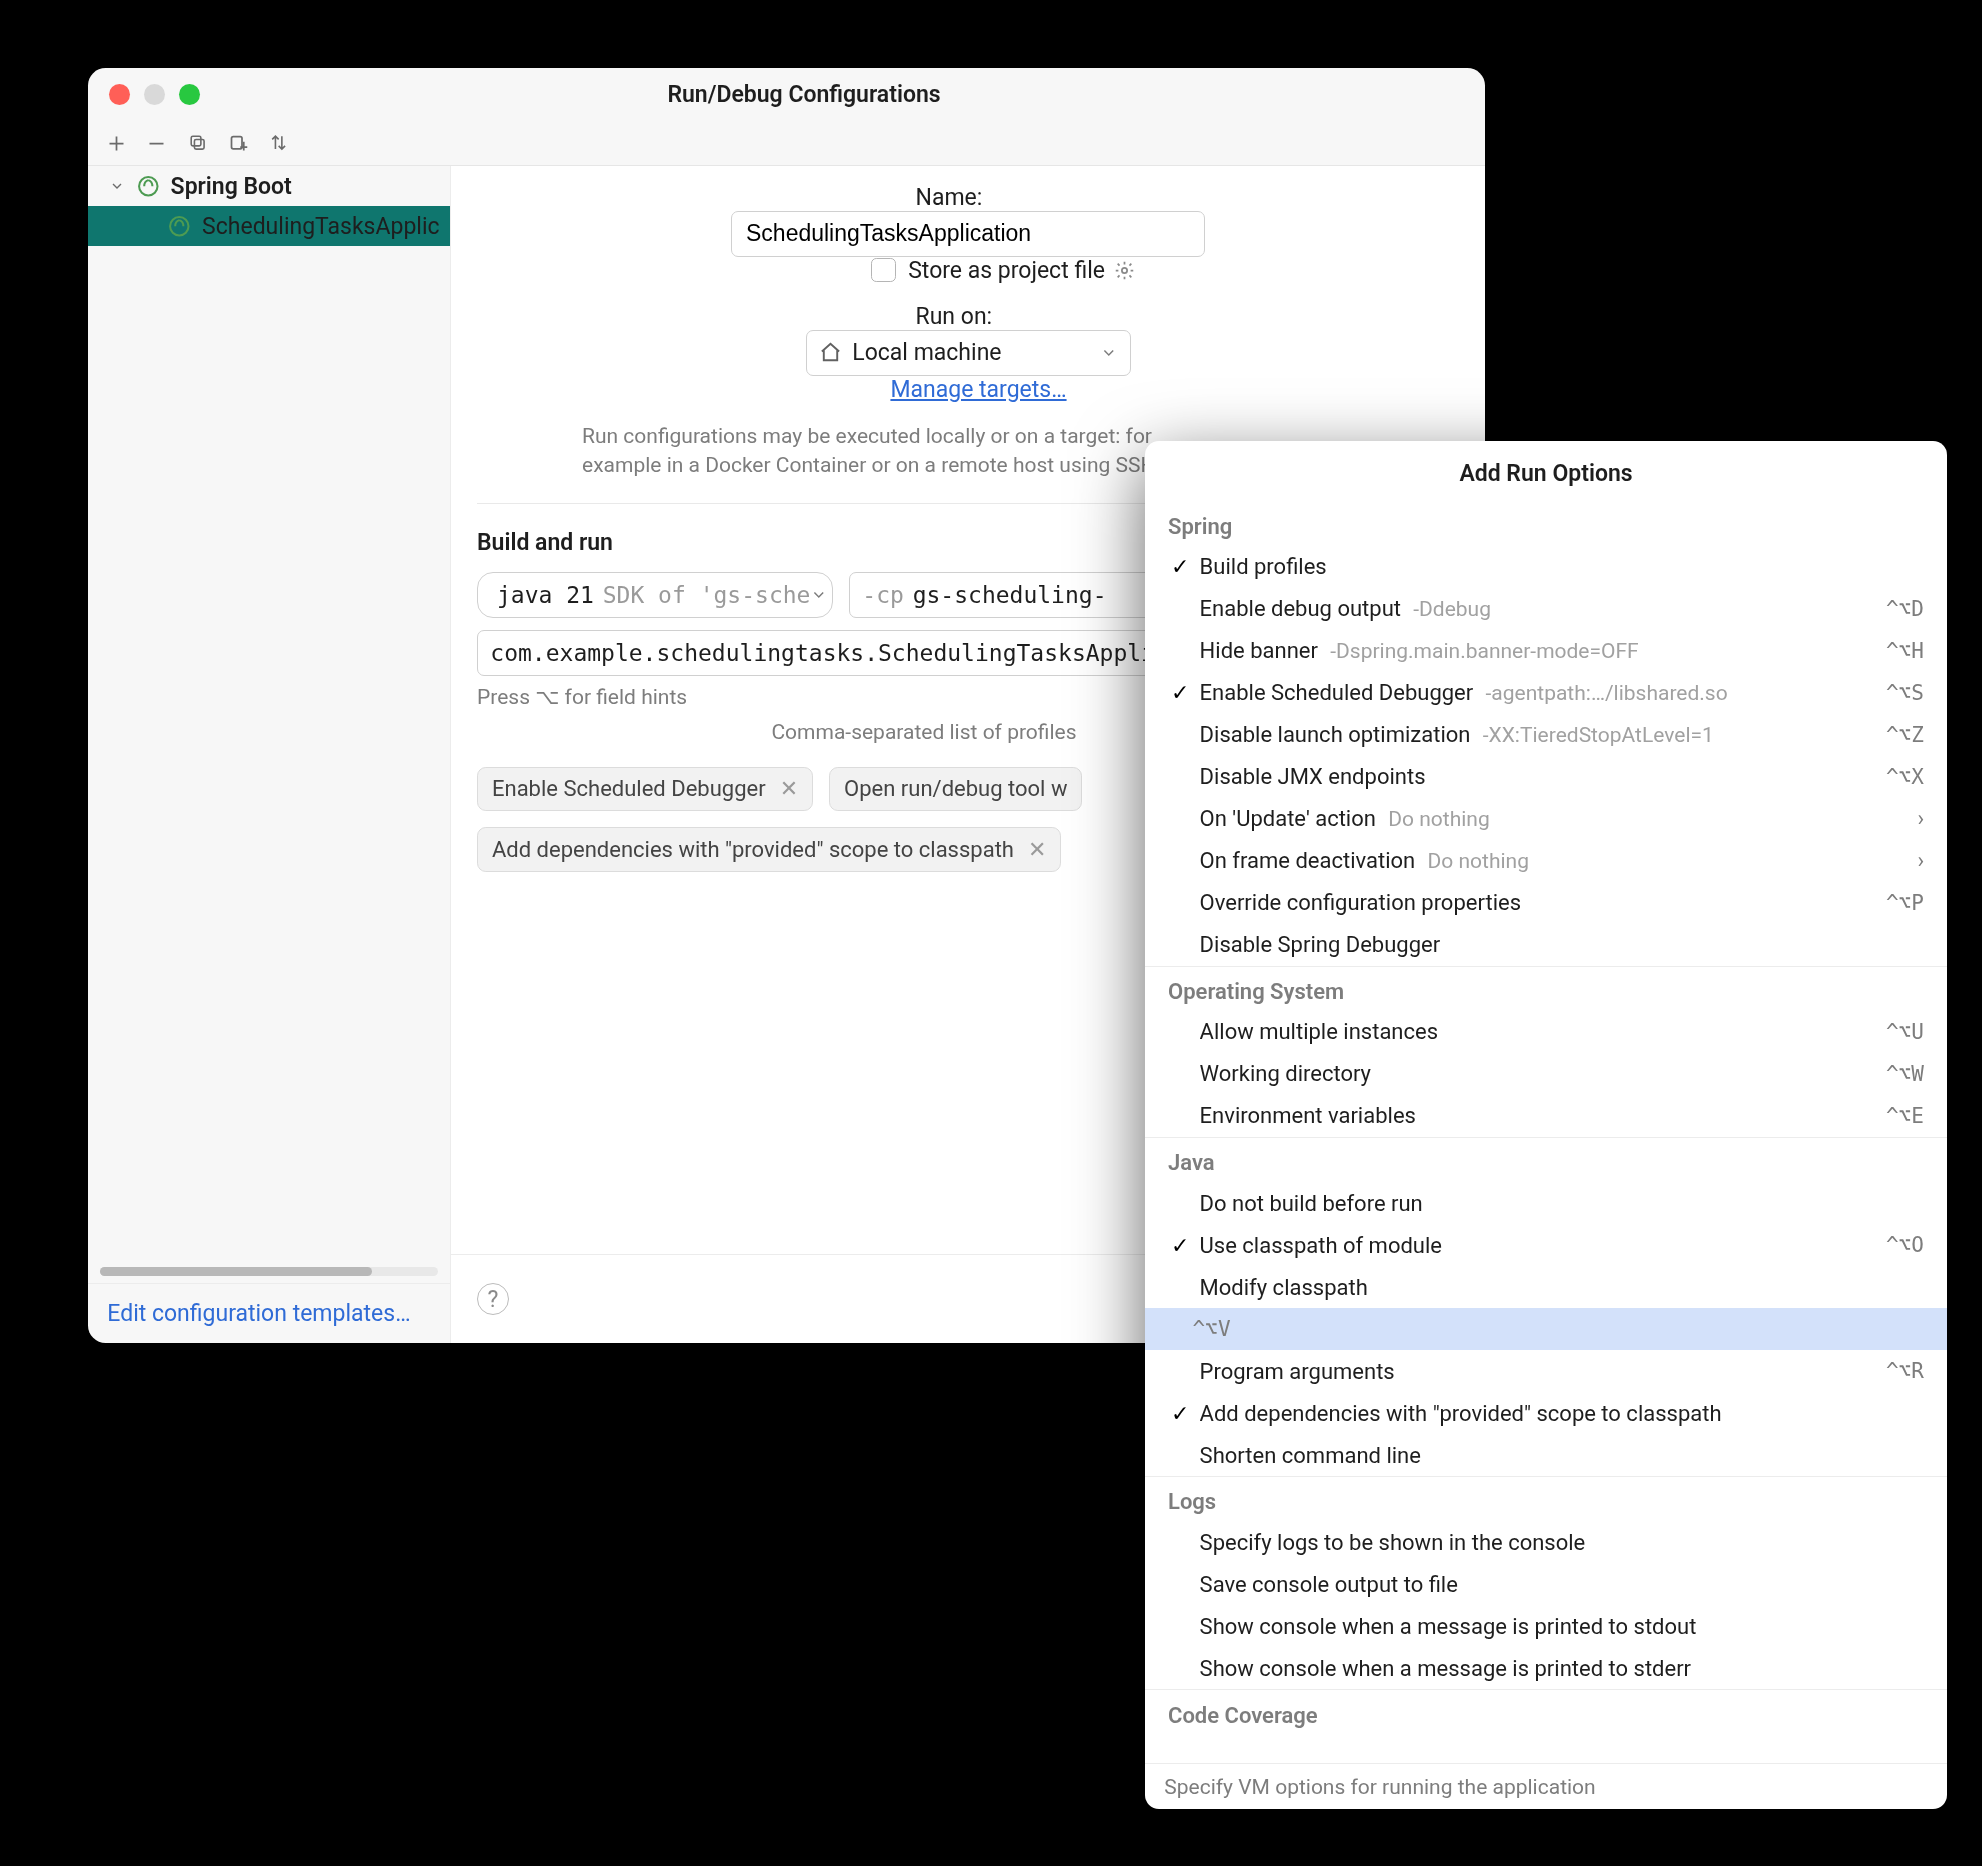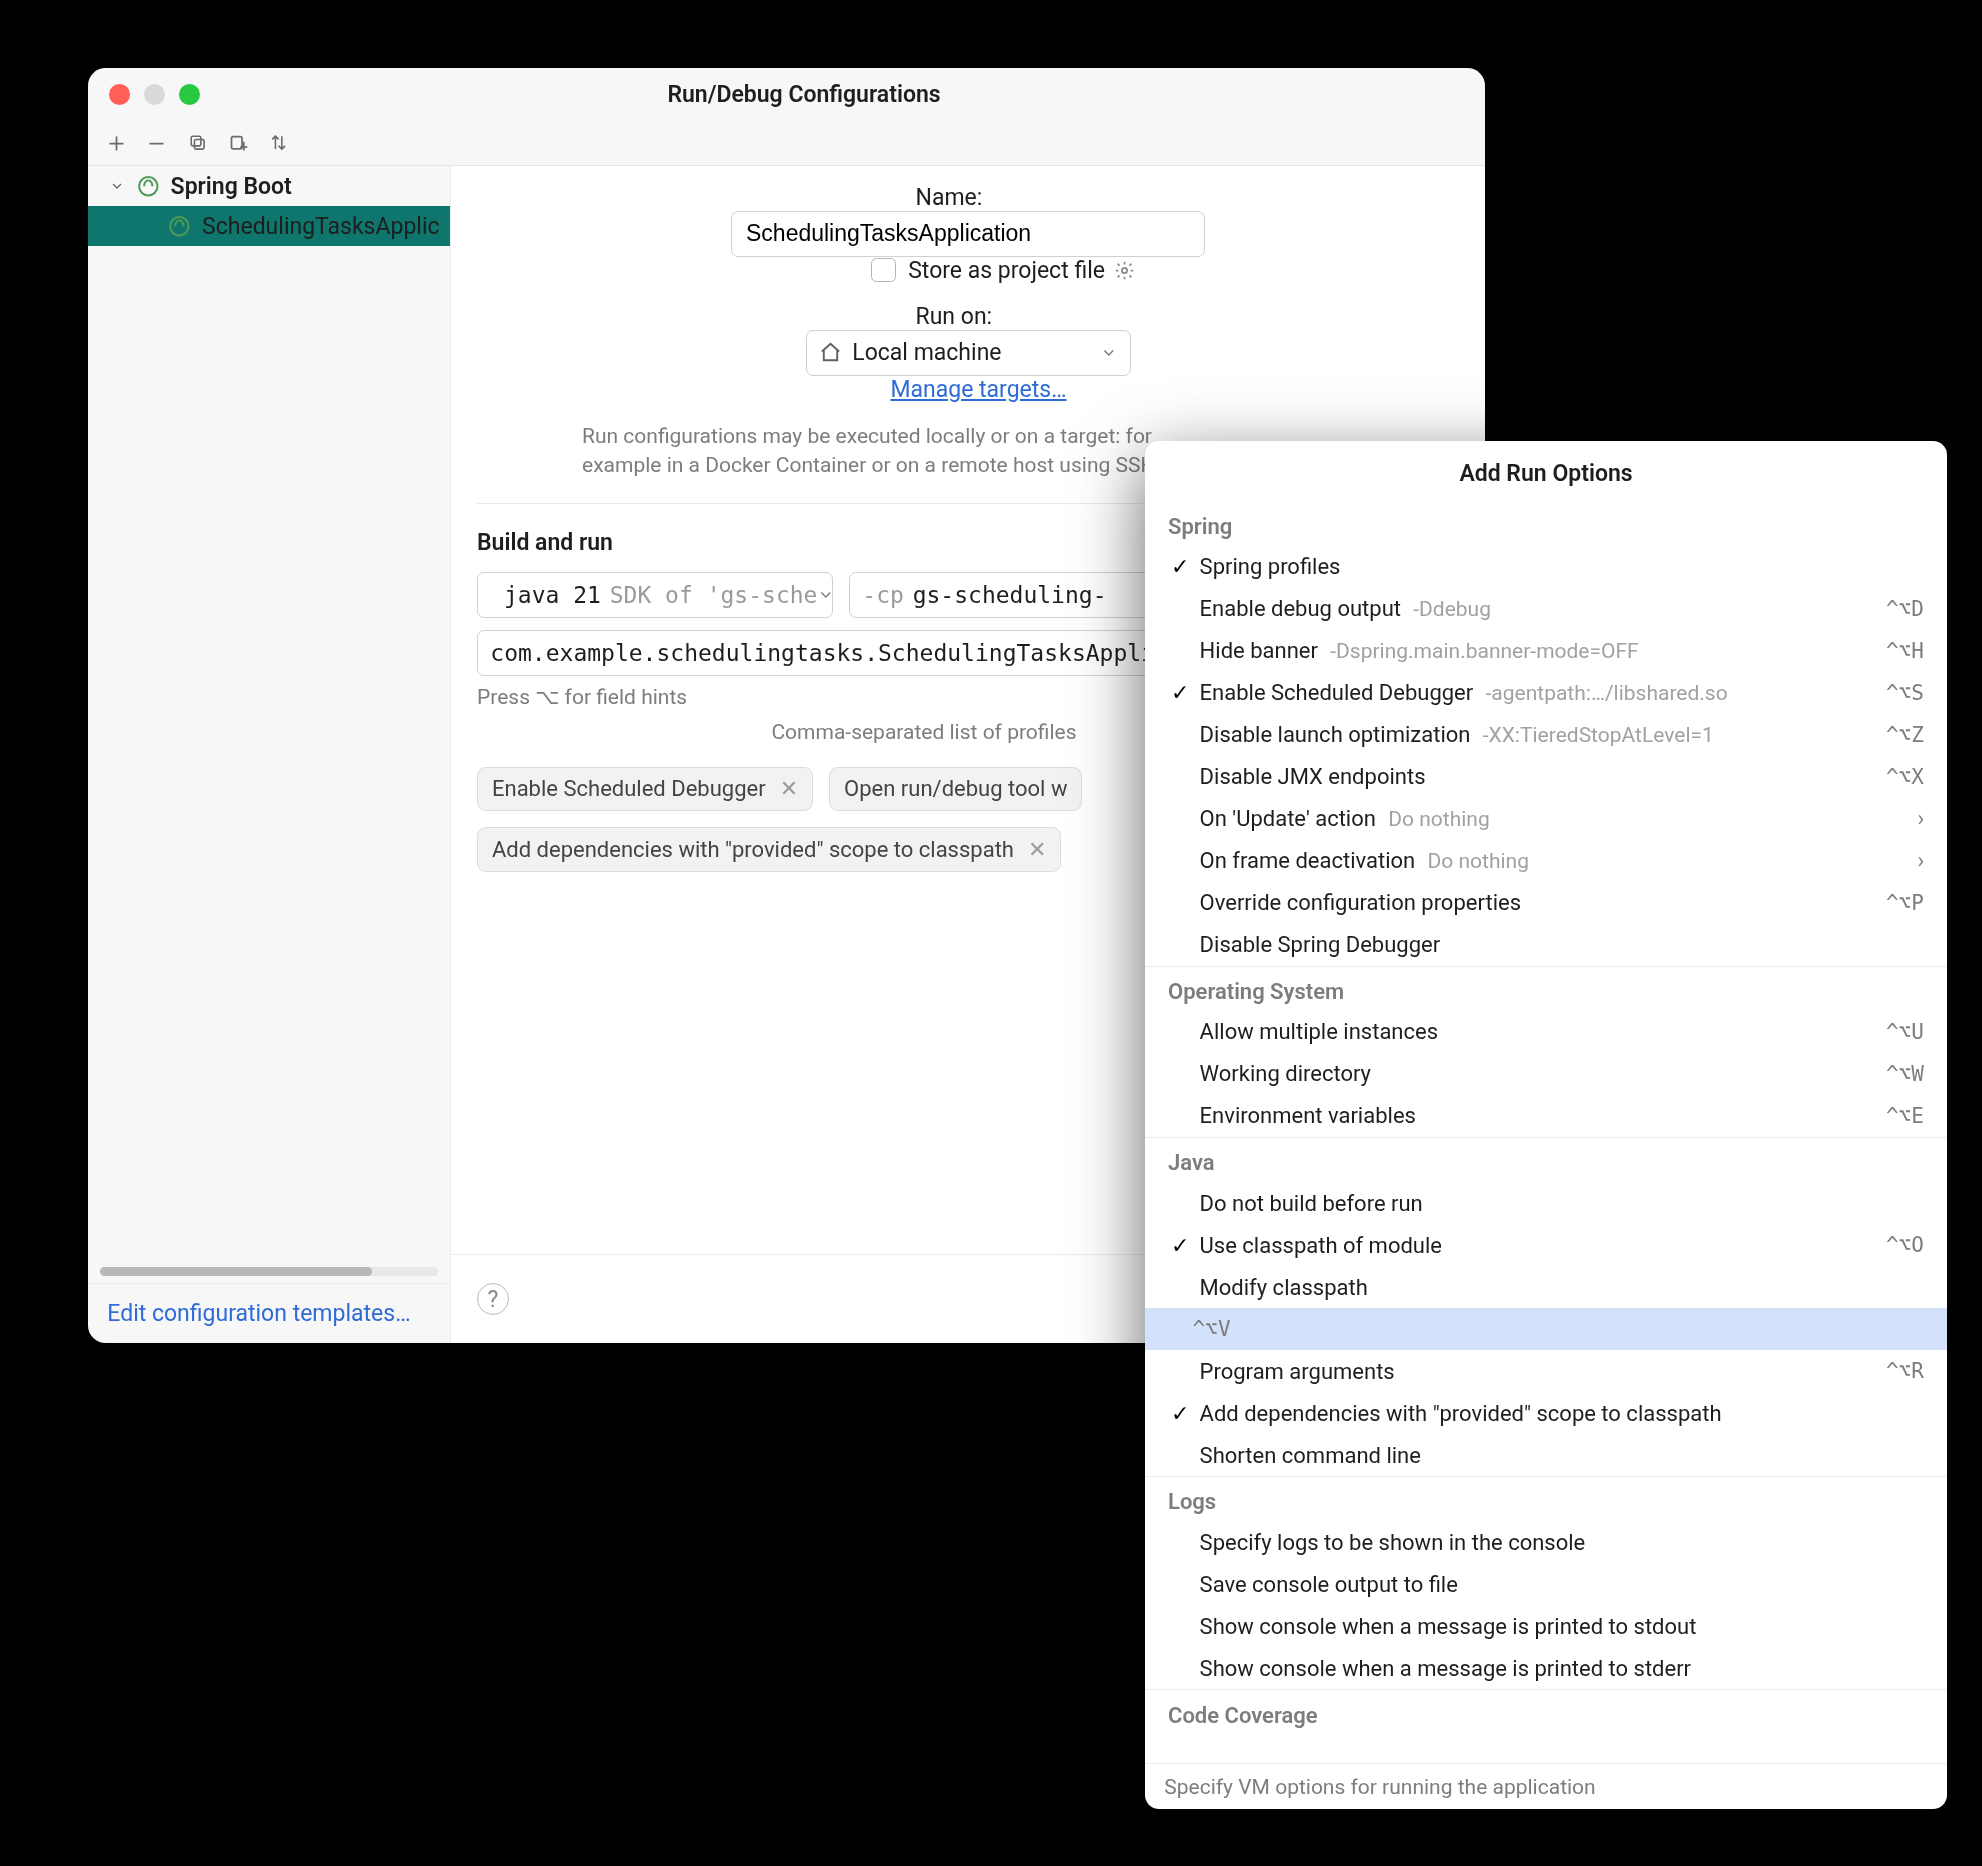--- a/index.html
+++ b/index.html
@@ -77,22 +77,22 @@
 
   .divider { border-top: 0.9px solid #e9e9e9; margin: 24.6px 26px; }
 
   .section-head { display: flex; align-items: center; padding: 0 26px; margin-bottom: 16px; }
   .section-head h3 { font-weight: 600; font-size: 23px; }
   .section-head .right { margin-left: auto; display: flex; align-items: flex-start; color: #2f6bd6; gap: 24px; }
   .section-head .right .shortcut { color: #7d7d7d; font-family: ui-monospace, monospace; }
 
   .cols { display: flex; gap: 16px; padding: 0 26px; }
   .sdk-box {
-    border: 0.9px solid #d0d0d0; border-radius: 7px; height: 46px; width: 356px;
-    display: flex; align-items: center; padding: 0 26px; background: #fff;
+    border: 0.9px solid #d0d0d0; border-radius: 16px; height: 46px; width: 356px;
+    display: flex; align-items: center; padding: 0 19px; background: #fff;
     font-family: ui-monospace, SFMono-Regular, Menlo, monospace;
     white-space: nowrap; overflow: hidden;
   }
   .sdk-box .dim { color: #9a9a9a; margin-left: 8.8px; }
   .sdk-box .dd { margin-left: auto; color: #7c7c7c; }
   .cp-box {
     border: 0.9px solid #d0d0d0; border-radius: 7px; height: 46px; flex: 1;
     display: flex; align-items: center; padding: 0 12.3px; background: #fff;
     font-family: ui-monospace, SFMono-Regular, Menlo, monospace;
     white-space: nowrap; overflow: hidden;
@@ -361,21 +361,21 @@
   </div>
 </div>
 
 <div class="popup">
   <div class="popup-title">Add Run Options</div>
   <div class="popup-body" id="popup-body">
       <div class="grp-label">Spring</div>
       <div class="opt">
         <span class="check">✓</span>
         <span class="txt">
-          <span>Spring profiles</span>
+          <span>Build profiles</span>
         </span>
       </div>
       <div class="opt">
         <span class="check"></span>
         <span class="txt">
           <span>Enable debug output</span>
           <span class="dim">-Ddebug</span>
         </span>
         <span class="shortcut">^⌥D</span>
       </div>

